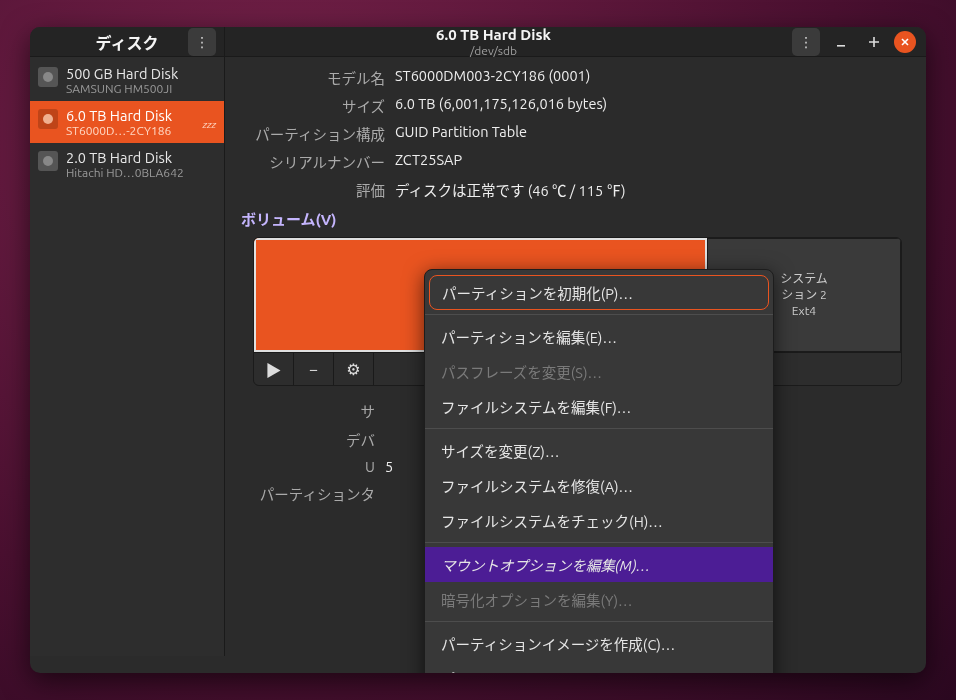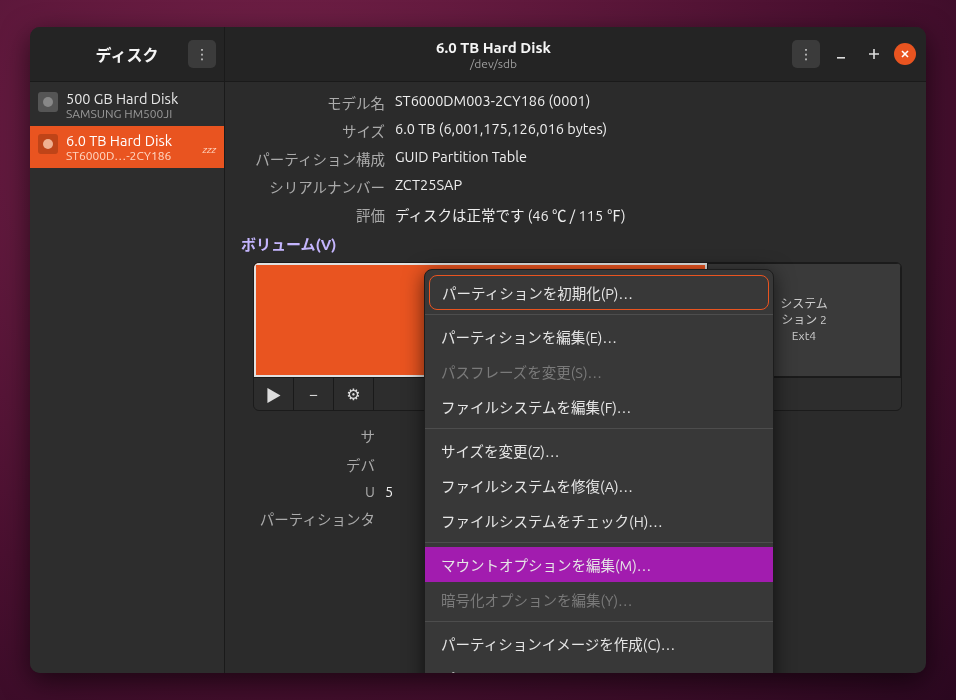--- a/index.html
+++ b/index.html
@@ -7,21 +7,21 @@
   font-family: "Ubuntu", "Noto Sans CJK JP", sans-serif;
   background: #5b1838;
   background: radial-gradient(ellipse at 30% 20%, #77224a 0%, #4a1030 60%, #2b0820 100%);
   width: 956px; height: 700px; overflow: hidden; position: relative;
 }
 .window {
   position: absolute; left: 30px; top: 27px; width: 896px; height: 646px;
   background: #2b2b2b; border-radius: 10px; overflow: hidden;
   box-shadow: 0 8px 28px rgba(0,0,0,0.6);
 }
-.titlebar { height: 55px; background: #242424; border-bottom: 1px solid #1a1a1a; display: flex; gap: 48px; }
+.titlebar { height: 30px; background: #242424; border-bottom: 1px solid #1a1a1a; display: flex; gap: 48px; }
 .titlebar-left { width: 195px; display:flex; align-items:center; justify-content:center; gap:6px; position:relative; border-right:1px solid #1a1a1a;}
 .titlebar-left-title { color:#f5f5f5; font-weight:700; font-size:16px; }
 .tb-menu-btn { width:28px; height:28px; border-radius:5px; background:#3b3b3b; display:flex;align-items:center;justify-content:center; cursor:pointer; position:absolute; right:8px;}
 .tb-menu-btn span{ color:#d8d8d8; font-size:14px; }
 .titlebar-center { flex:1; display:flex; flex-direction:column; align-items:center; justify-content:center; }
 .titlebar-center .t1 { color:#f5f5f5; font-weight:700; font-size:15px; }
 .titlebar-center .t2 { color:#9e9e9e; font-size:12px; margin-top:1px;}
 .titlebar-right { width:164px; display:flex; align-items:center; justify-content:flex-end; gap:8px; padding-right:10px;}
 .winbtn { width:25px; height:25px; display:flex;align-items:center;justify-content:center; color:#ddd; cursor:pointer; border-radius:4px;}
 .winbtn svg{pointer-events:none;}
@@ -67,21 +67,21 @@
   position:absolute; left:394px; top:242px; width:350px;
   background:#383838; border:1px solid #1d1d1d; border-radius:8px;
   box-shadow:0 4px 20px rgba(0,0,0,0.6); padding:5px 0; z-index:50;
 }
 .popup::before{
   content:""; position:absolute; left:-8px; top:163px;
   border:8px solid transparent; border-right-color:#383838;
 }
 .menu-item { padding:7px 16px; color:#e6e6e6; font-size:14.5px; cursor:pointer; white-space:nowrap;}
 .menu-item.selected-first{ border:1px solid #e95420; border-radius:8px; margin:0 4px; padding:6px 12px;}
-.menu-item.hover { background:#a21caf; }
+.menu-item.hover { background:#4c1d95;font-style:italic; }
 .menu-item.disabled { color:#7a7a7a; cursor:default;}
 .menu-sep { height:1px; background:#4d4d4d; margin:4px 0;}
 </style>
 </head>
 <body>
 
 <div class="window">
   <div class="titlebar">
     <div class="titlebar-left">
       <span class="titlebar-left-title">ディスク</span>
@@ -126,20 +126,27 @@
           <div class="disk-sub">SAMSUNG HM500JI</div>
         </div>
       </div>
       <div class="disk-item selected">
         <div class="disk-icon"></div>
         <div class="disk-info">
           <div class="disk-title">6.0 TB Hard Disk</div>
           <div class="disk-sub">ST6000D…-2CY186</div>
         </div>
         <div class="sleep-badge"><span>zzz</span></div>
+      </div>
+      <div class="disk-item">
+        <div class="disk-icon"></div>
+        <div class="disk-info">
+          <div class="disk-title">2.0 TB Hard Disk</div>
+          <div class="disk-sub">Hitachi HD…0BLA642</div>
+        </div>
       </div>
     </div>
 
     <div class="main">
       <div class="info-table">
         <div class="info-row">
             <div class="info-label">モデル名</div>
             <div class="info-value">ST6000DM003-2CY186 (0001)</div>
           </div>
         <div class="info-row">

